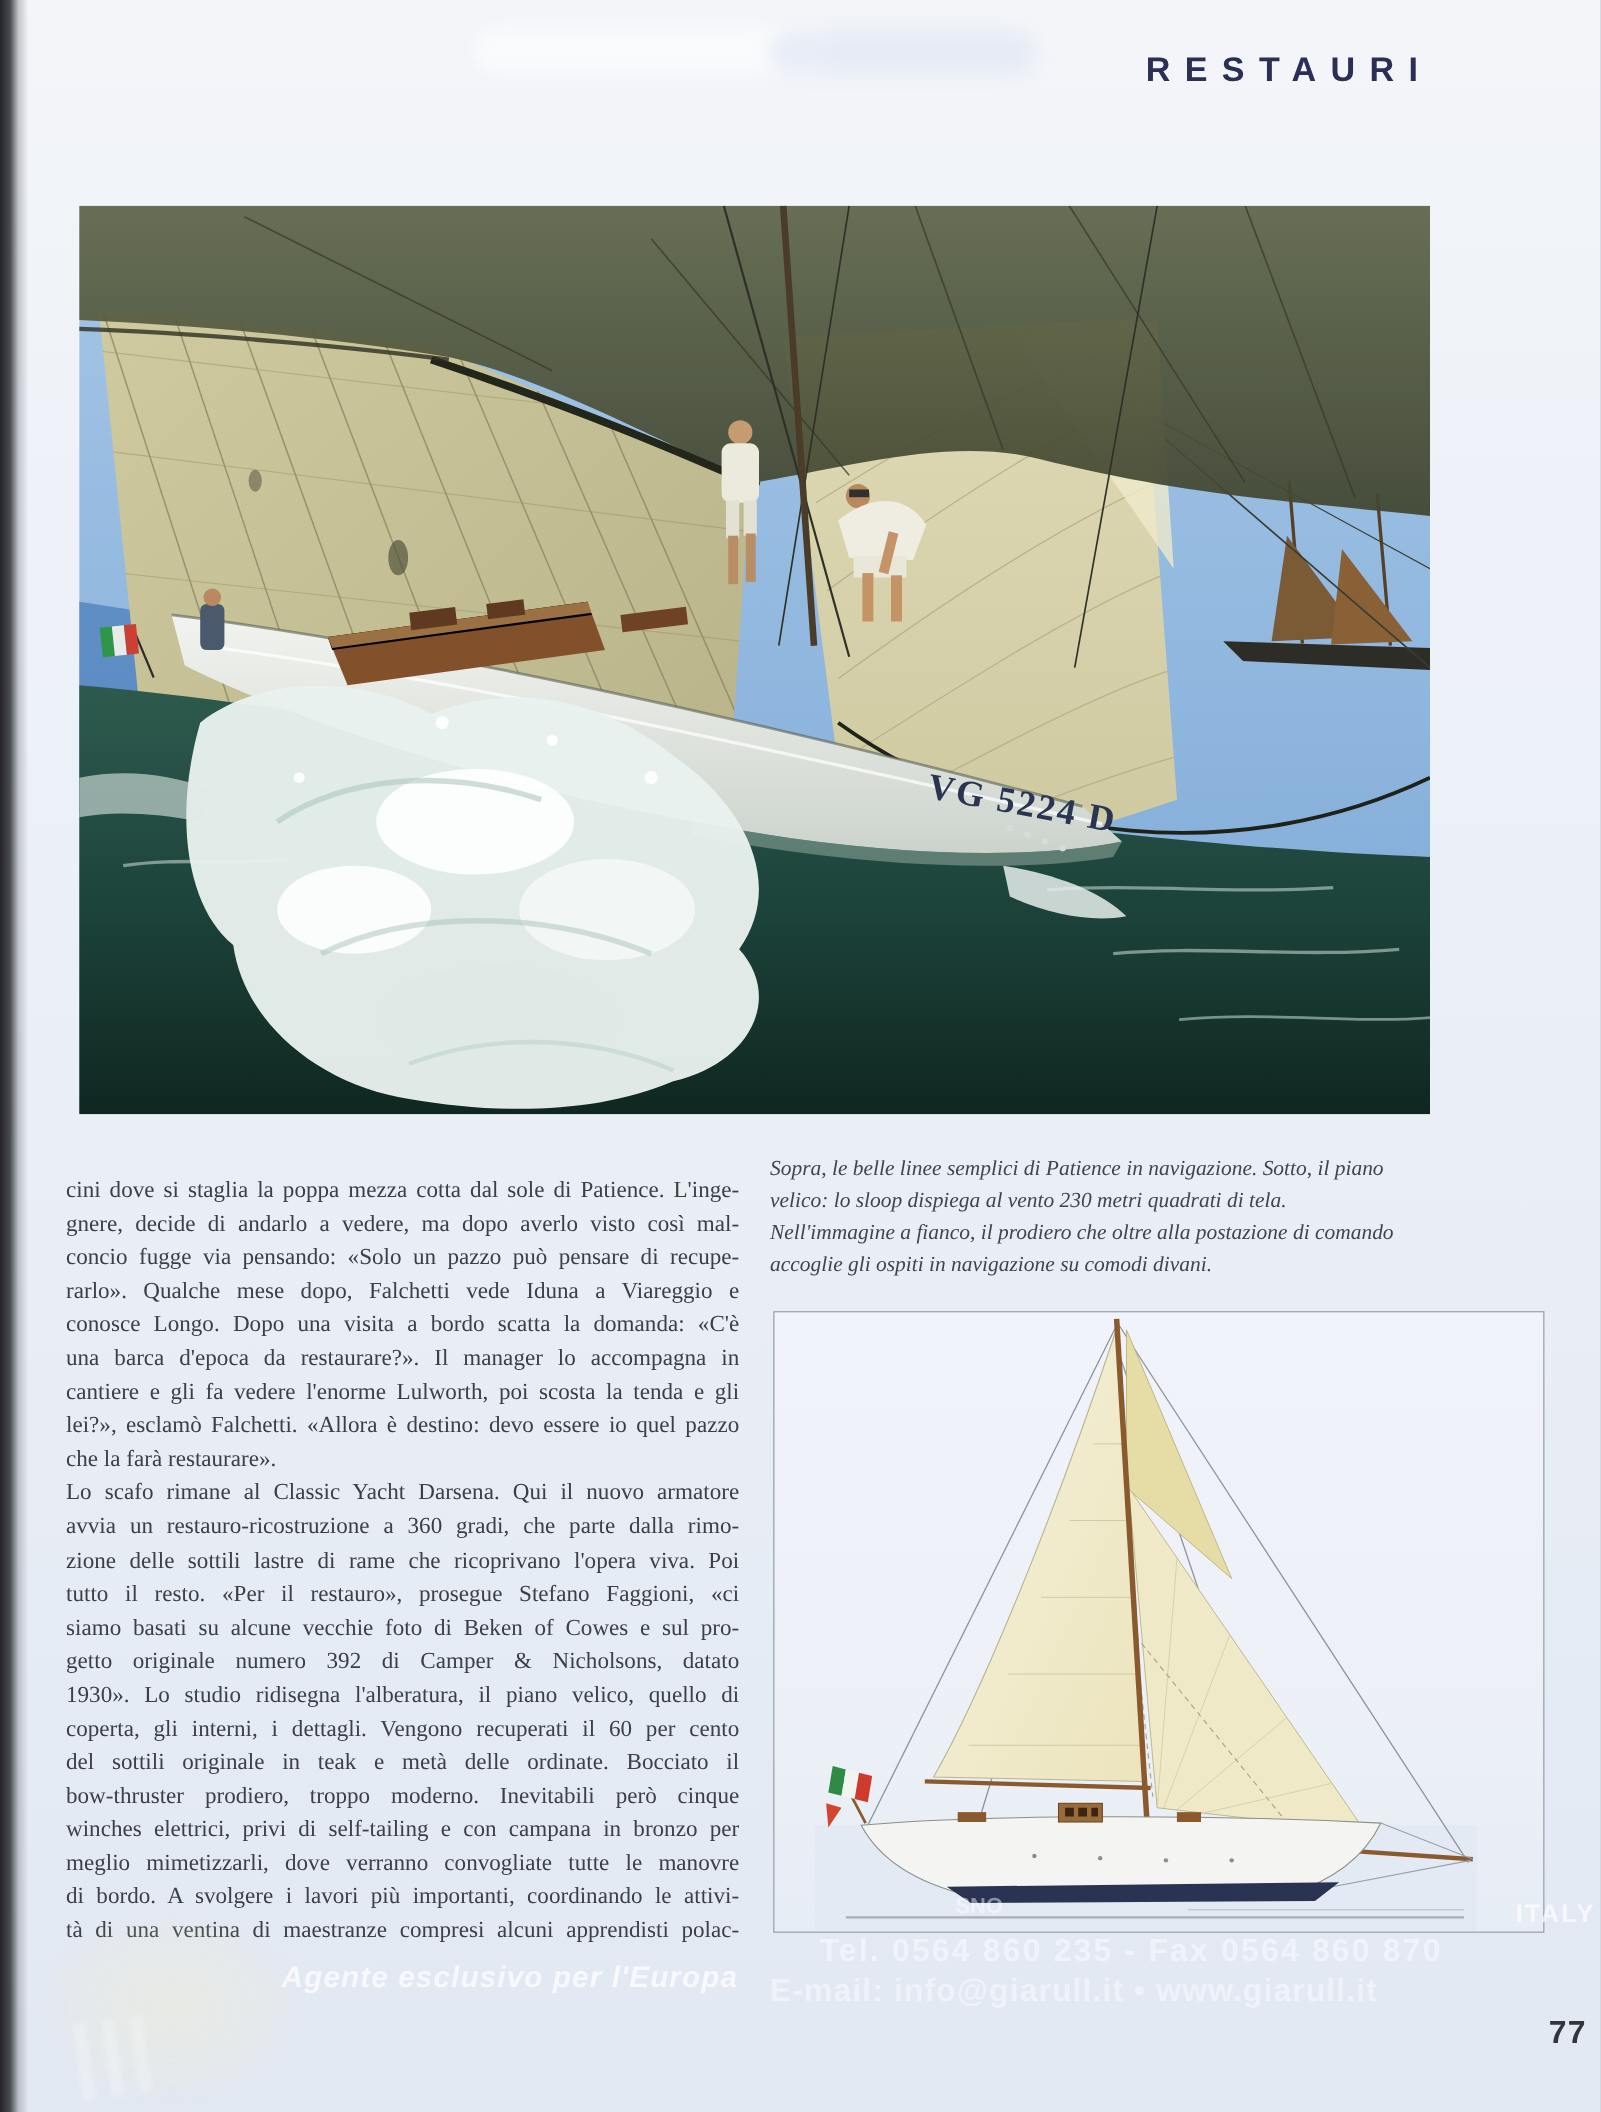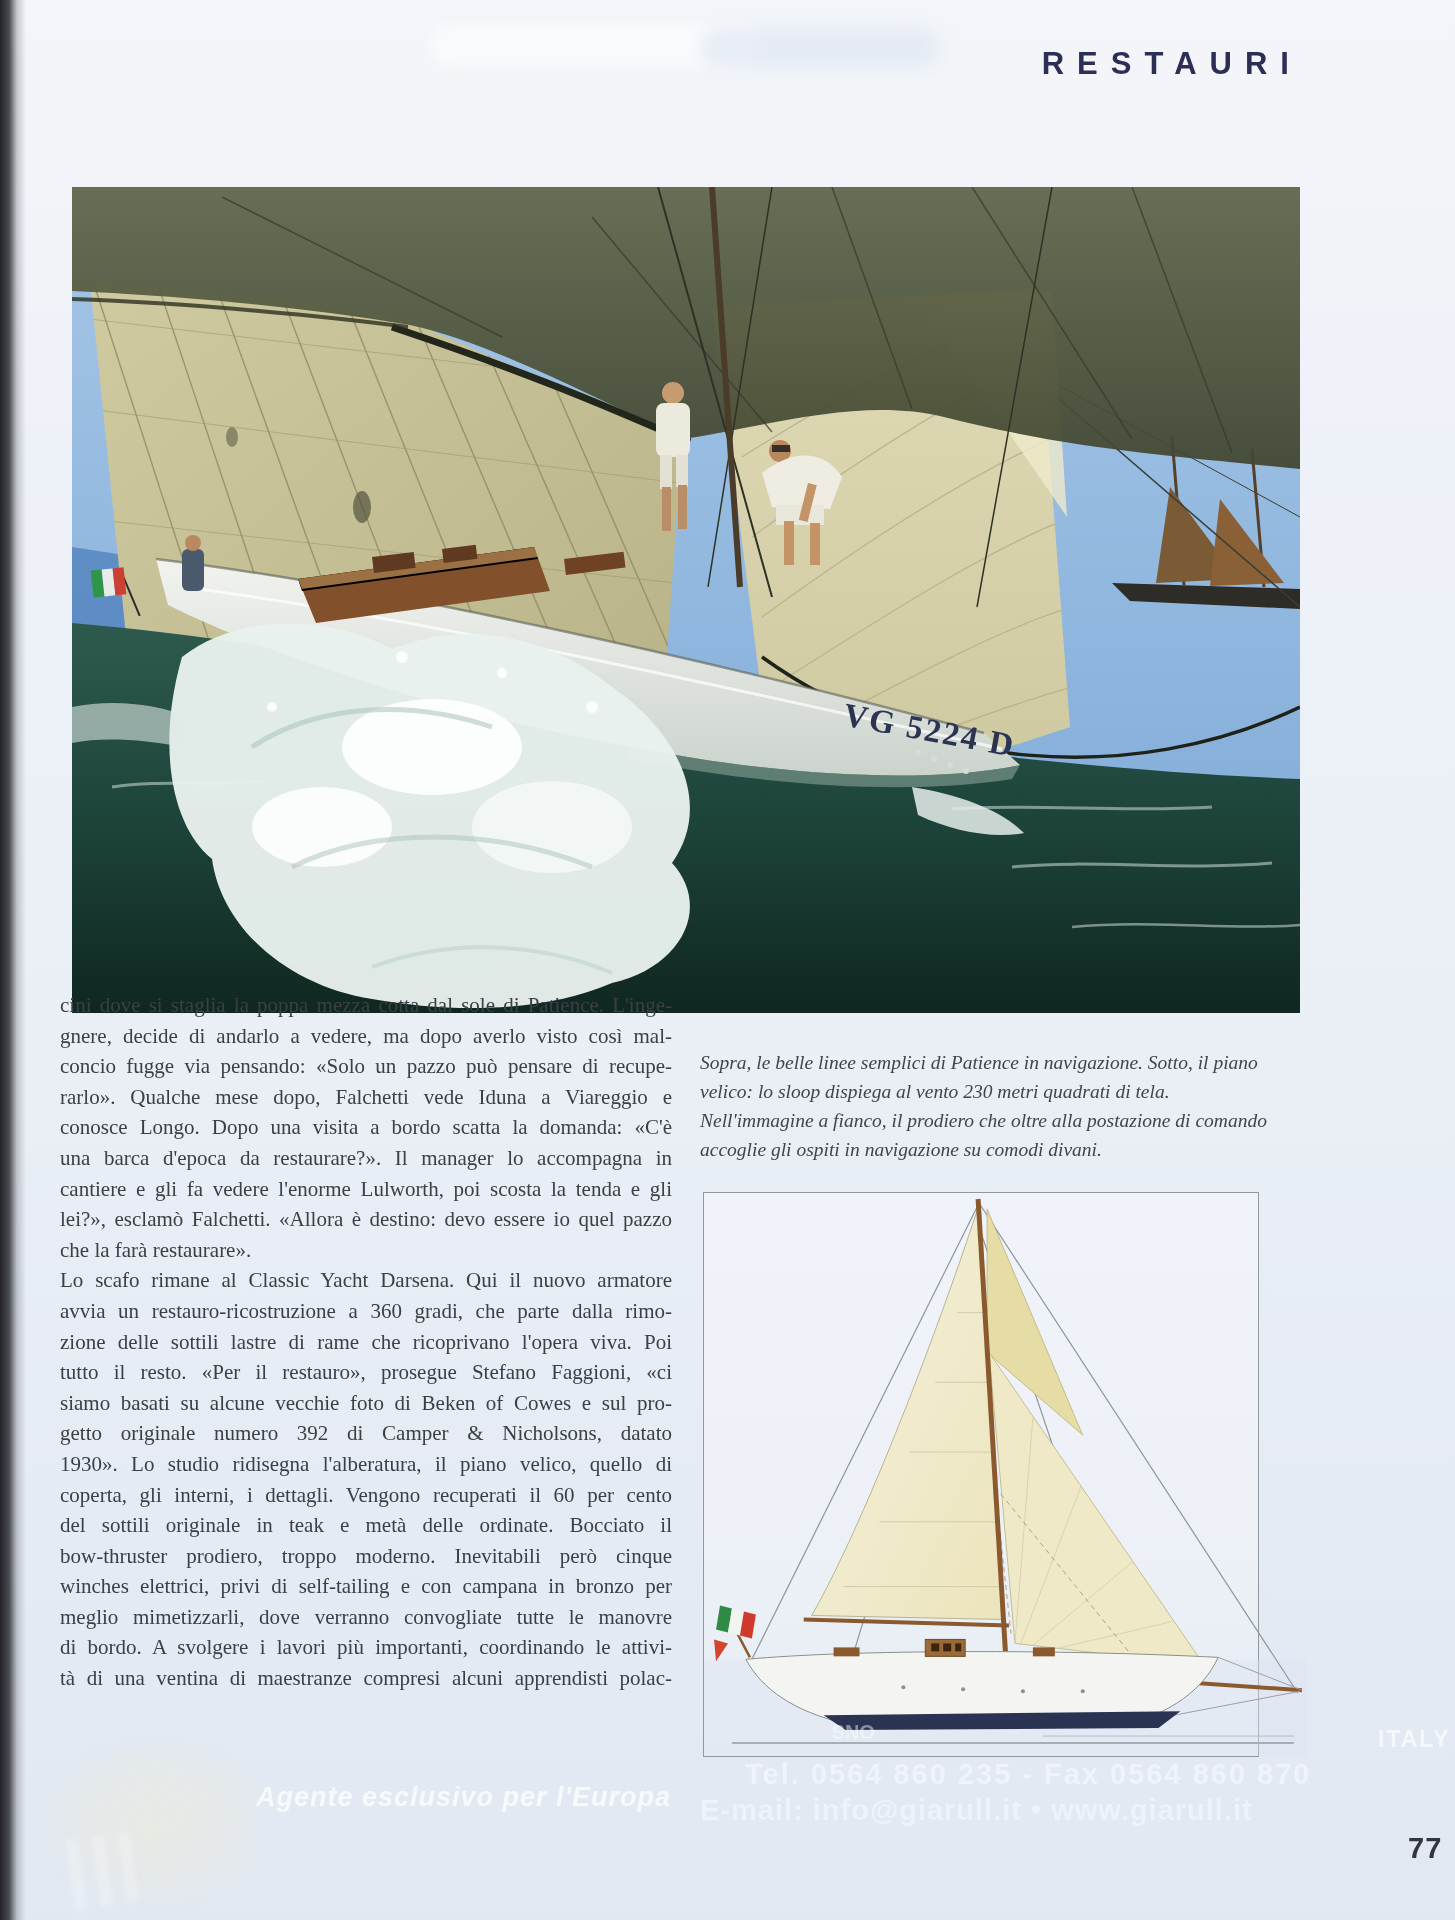--- a/index.html
+++ b/index.html
@@ -17,30 +17,30 @@
     letter-spacing:.42em;}
   
   .ghost-smudge{position:absolute;left:430px;top:24px;width:330px;height:44px;border-radius:22px;
     background:rgba(255,255,255,.55);filter:blur(7px);}
   .ghost-smudge2{position:absolute;left:700px;top:28px;width:240px;height:40px;border-radius:20px;
     background:rgba(223,231,243,.7);filter:blur(8px);}
   
   .photo{position:absolute;left:72px;top:187px;width:1228px;height:826px;}
   .photo svg{display:block;}
   
-  .left-col{position:absolute;left:60px;top:990px;width:612px;color:#3a4045;}
+  .left-col{position:absolute;left:60px;top:1066px;width:612px;color:#3a4045;}
   .body-line{font-size:21px;line-height:30.6px;text-align:justify;text-align-last:justify;
     text-justify:inter-word;white-space:normal;}
   .body-line.no-just{text-align-last:left;}
   
   .caption-col{position:absolute;left:700px;top:1048px;width:604px;color:#3f454b;font-style:italic;}
   .caption-line{font-size:19.5px;line-height:29px;}
   
-  .plan-box{position:absolute;left:703px;top:1192px;width:556px;height:565px;
-    border:1px solid #9298a0;background:linear-gradient(180deg,#f0f3f9 0%,#edf1f7 60%,#e7edf5 100%);box-sizing:border-box;}
+  .plan-box{position:absolute;left:703px;top:1192px;width:701px;height:565px;
+    border:1px solid #9298a0;background:linear-gradient(180deg,#f0f3f9 0%,#edf1f7 60%,#e7edf5 100%);box-sizing:border-box;padding-left:37px;}
   
   .ghost-text{position:absolute;font-family:"Liberation Sans",sans-serif;font-weight:bold;
     color:rgba(250,252,255,.6);white-space:nowrap;}
   .ghost-agente{left:256px;top:1782px;font-size:27px;font-style:italic;letter-spacing:1px;color:rgba(255,255,255,.7);}
   .ghost-italy{left:1378px;top:1726px;font-size:23px;letter-spacing:2px;color:rgba(255,255,255,.65);}
   .ghost-tel{left:745px;top:1758px;font-size:29px;letter-spacing:2px;color:rgba(250,252,255,.55);}
   .ghost-email{left:700px;top:1794px;font-size:29px;letter-spacing:1px;color:rgba(250,252,255,.5);}
   
   .ghost-logo{position:absolute;left:40px;top:1740px;width:230px;height:170px;border-radius:50%;
     background:radial-gradient(ellipse at 50% 50%, rgba(240,235,205,.4) 0%, rgba(240,235,205,.15) 55%, rgba(240,235,205,0) 75%);

